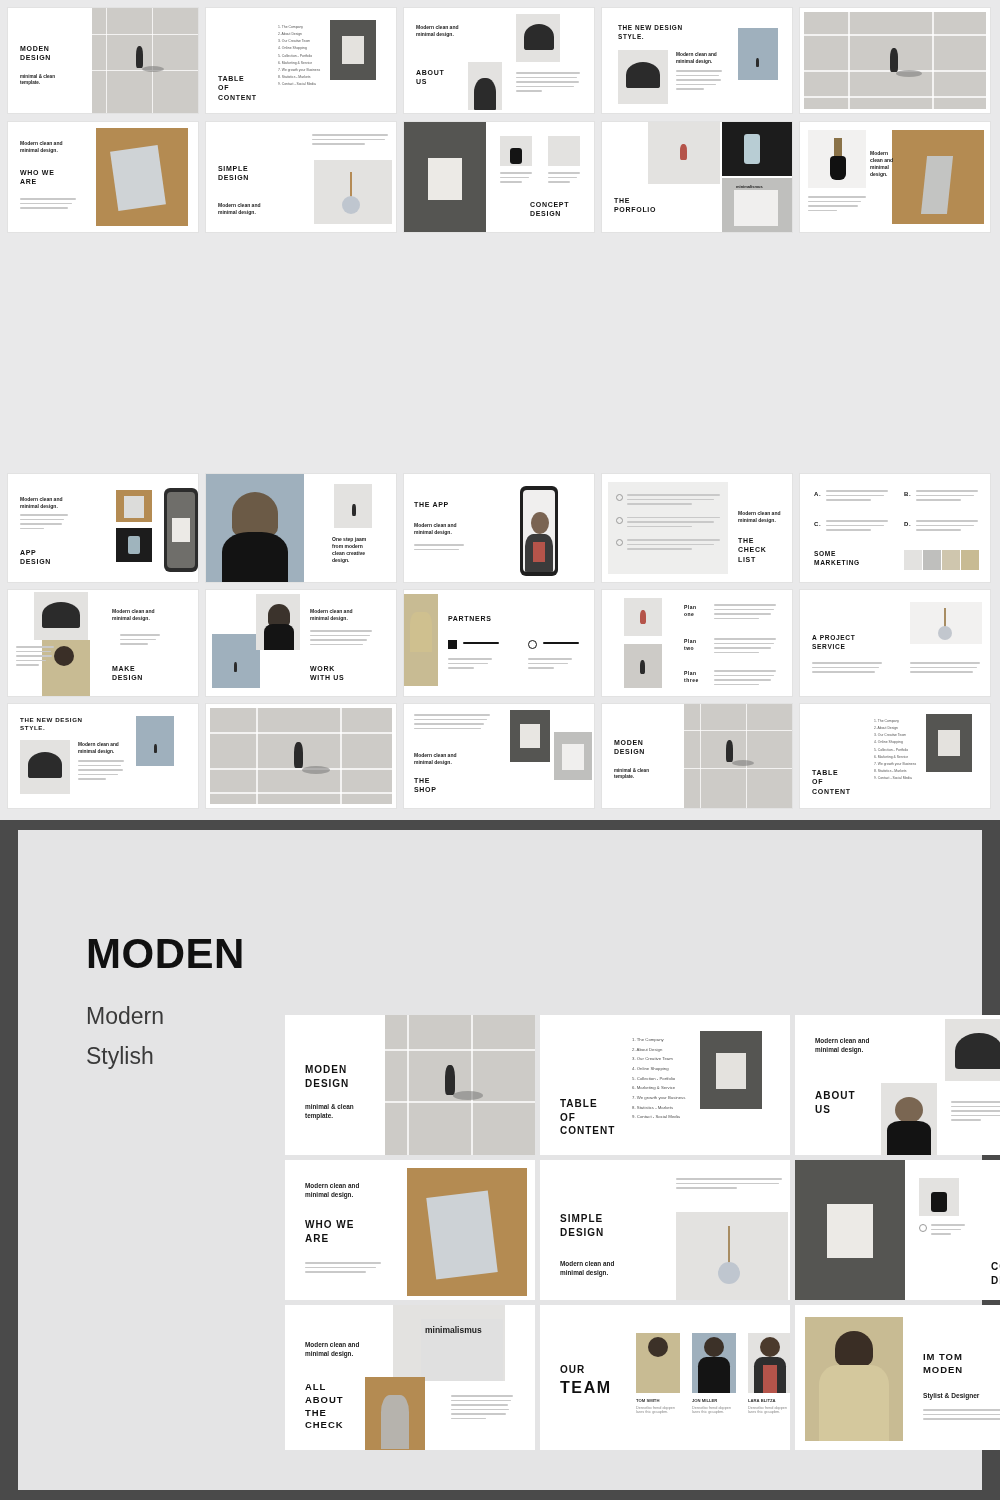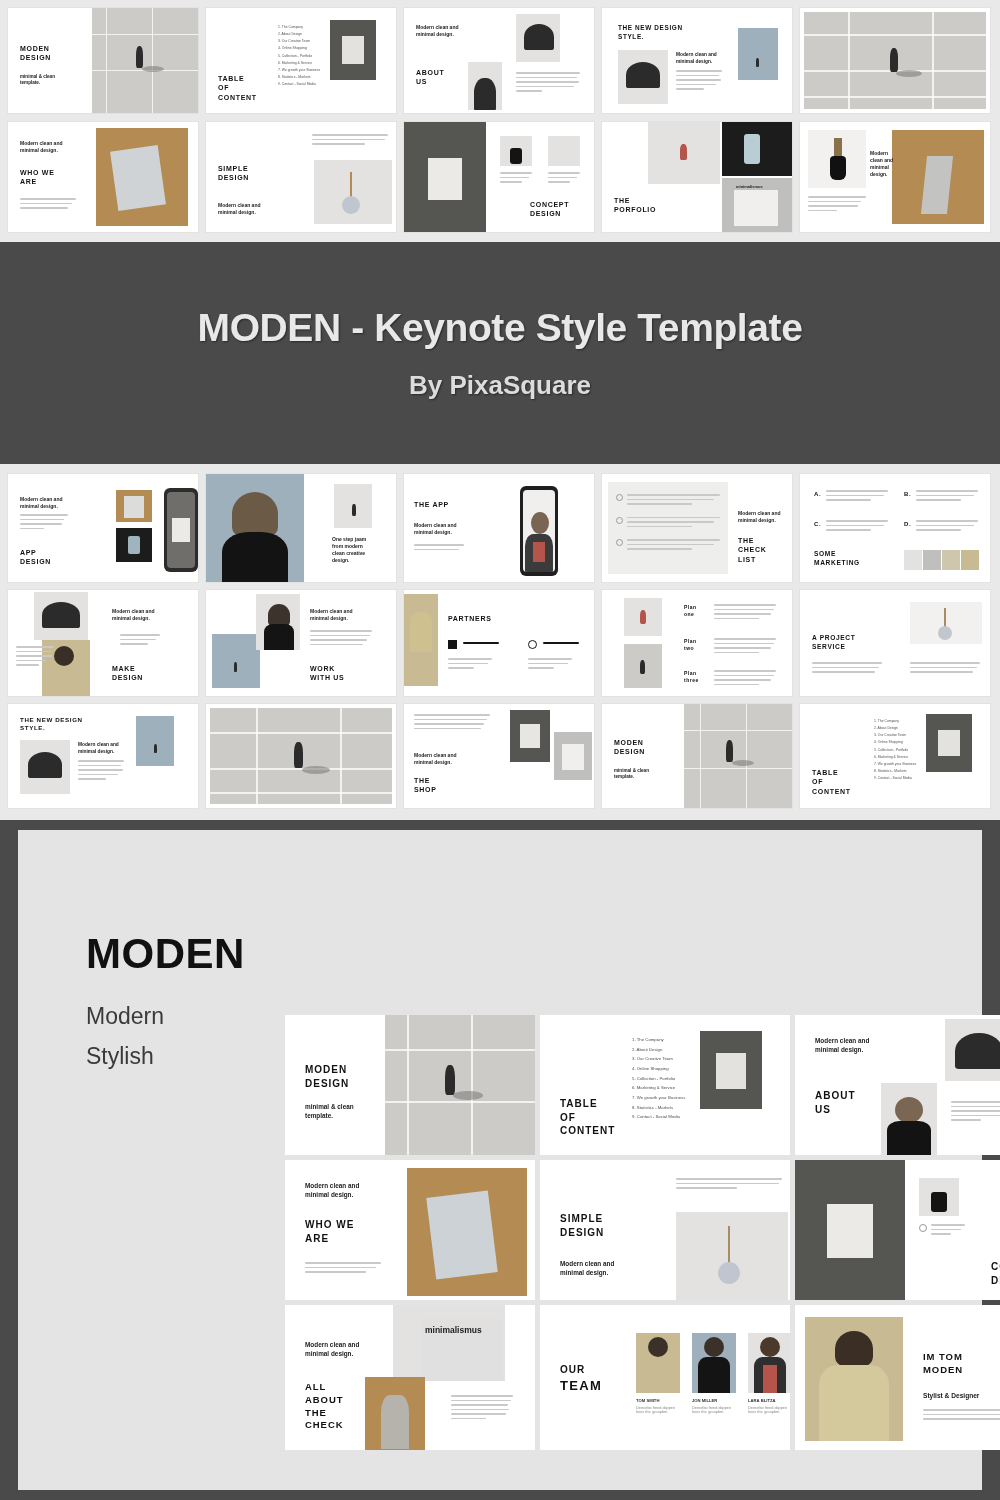--- a/index.html
+++ b/index.html
@@ -270,24 +270,20 @@
       </div>
       <div style="position:absolute;left:8px;top:74px;width:58px;">
         <div class="fake-line" style="width:100%"></div>
           <div class="fake-line" style="width:92%"></div>
         <div class="fake-line" style="width:86%"></div>
           <div class="fake-line" style="width:50%"></div>
       </div>
     </div>
   </div>
 
-  <div id="banner">
-    <div class="b-title">MODEN - Keynote Style Template</div>
-    <div class="b-sub">By PixaSquare</div>
-  </div>
 
   <div id="gallery">
 
     <div class="tcard" style="left:8px;top:10px;width:190px;height:108px;">
       <div class="ph tan" style="left:108px;top:16px;width:36px;height:32px;">
         <div style="position:absolute;left:8px;top:6px;width:20px;height:22px;background:#dcdcda;"></div>
       </div>
       <div class="ph black" style="left:108px;top:54px;width:36px;height:34px;">
         <div style="position:absolute;left:12px;top:8px;width:12px;height:18px;background:#9fb4bd;border-radius:2px;"></div>
       </div>
@@ -844,21 +840,21 @@
           <div class="fake-line" style="width:92%"></div>
             <div class="fake-line" style="width:94%"></div>
           <div class="fake-line" style="width:88%"></div>
             <div class="fake-line" style="width:56%"></div>
         </div>
       </div>
 
       <div class="slide" style="position:absolute;left:522px;top:475px;width:250px;height:145px;">
         <div style="position:absolute;left:20px;top:58px;">
           <div class="t-ttl" style="font-size:10px;">OUR</div>
-          <div class="t-ttl" style="font-size:13px;">TEAM</div>
+          <div class="t-ttl" style="font-size:16px;">TEAM</div>
         </div>
         <div style="position:absolute;left:96px;top:28px;width:44px;">
           <div class="ph khaki" style="position:relative;width:44px;height:60px;">
             <div class="fig" style="left:12px;top:4px;width:20px;height:20px;border-radius:50%;background:#3c3128;"></div>
           </div>
           <div style="font-size:4.2px;font-weight:bold;color:#333;margin-top:5px;">TOM SMITH</div>
           <div style="font-size:3.8px;color:#8a8a8a;margin-top:3px;">Dereotbo frend doppen</div>
           <div style="font-size:3.8px;color:#8a8a8a;">lares thic graupbm.</div>
         </div>
         <div style="position:absolute;left:152px;top:28px;width:44px;">

